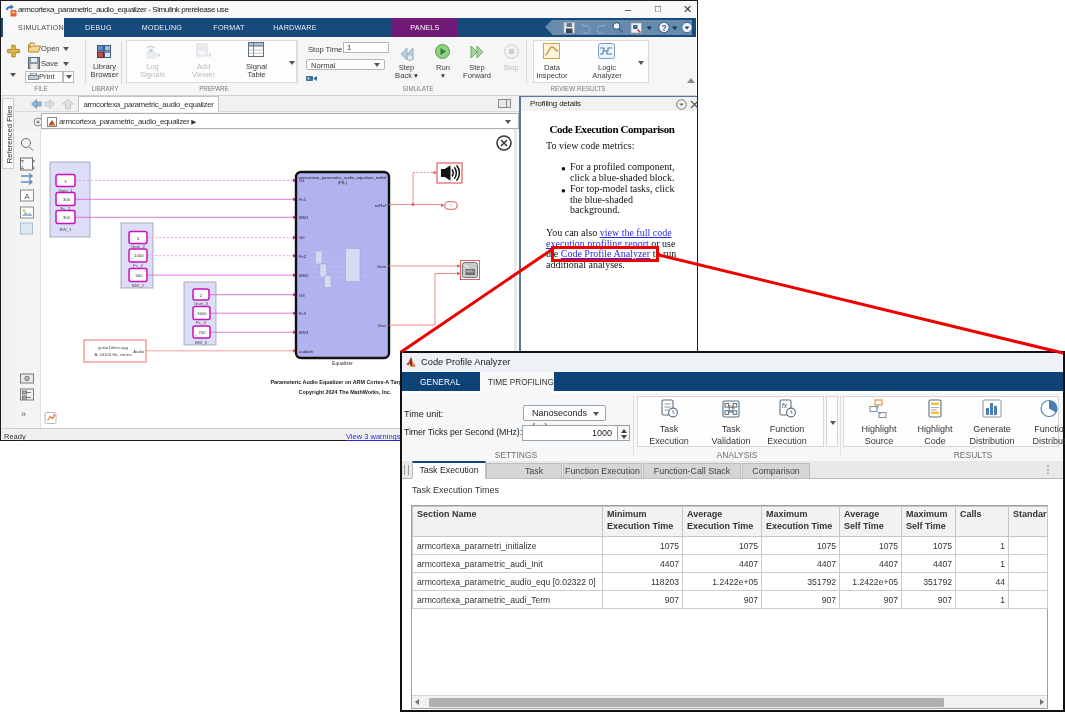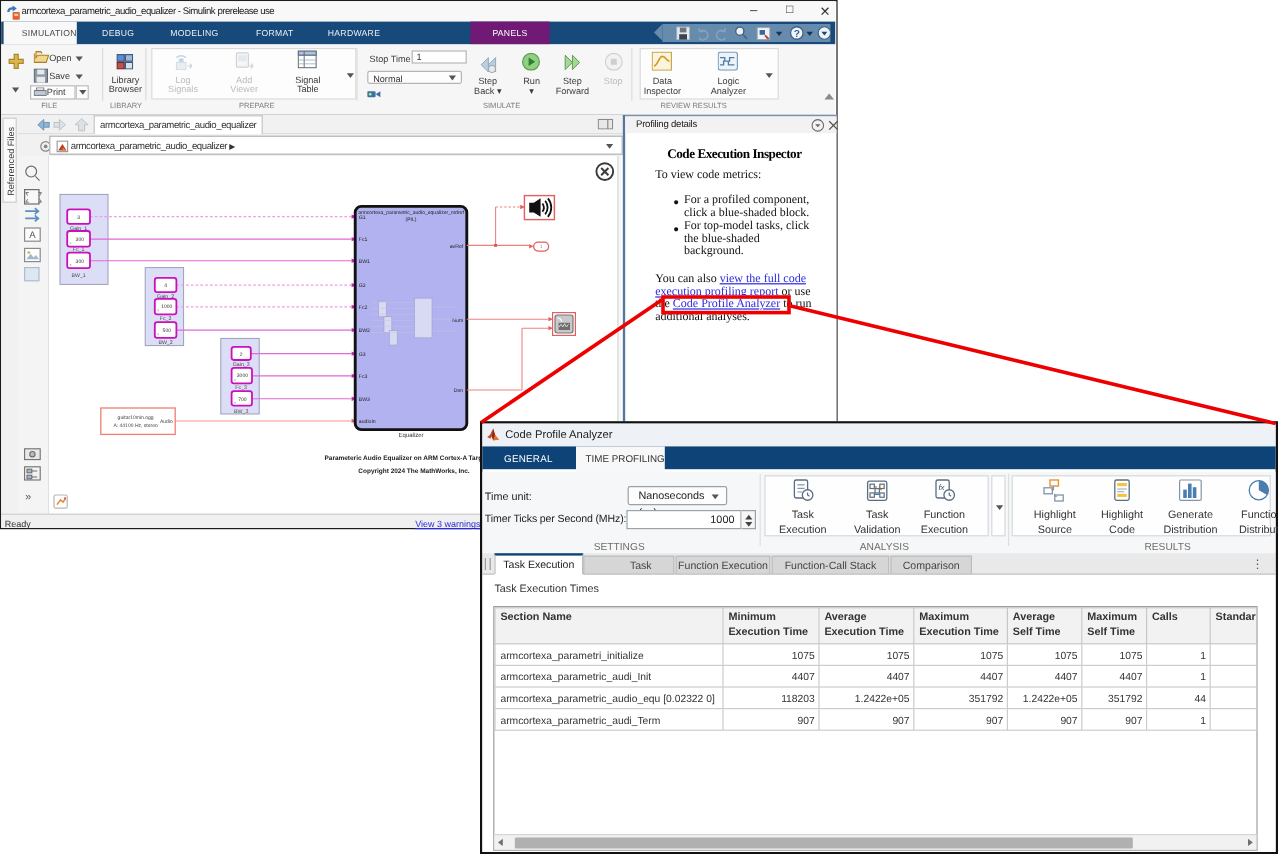--- a/index.html
+++ b/index.html
@@ -484,21 +484,21 @@
      <span style="position:absolute;left:9px;top:2px;font-size:8px;letter-spacing:-0.2px;color:#222;">Profiling details</span>
      <svg style="position:absolute;left:155px;top:2px;" width="11" height="11" viewBox="0 0 11 11">
        <circle cx="5.5" cy="5.5" r="4.8" fill="none" stroke="#666" stroke-width="0.9"></circle>
        <path d="M3.3 4.5 L5.5 7 L7.7 4.5 Z" fill="#666"></path>
      </svg>
      <svg style="position:absolute;left:169px;top:3px;" width="9" height="9" viewBox="0 0 9 9">
        <path d="M1 1 L8 8 M8 1 L1 8" stroke="#555" stroke-width="1.1"></path>
      </svg>
    </div>
    <div id="profbody">
-     <div style="position:absolute;left:3px;top:12px;width:176px;text-align:center;font-weight:bold;font-size:11px;letter-spacing:-0.4px;color:#000;">Code Execution Inspector</div>
+     <div style="position:absolute;left:3px;top:12px;width:176px;text-align:center;font-weight:bold;font-size:11px;letter-spacing:-0.4px;color:#000;">Code Execution Comparison</div>
      <div style="position:absolute;left:25px;top:28.5px;font-size:10px;">To view code metrics:</div>
      <div style="position:absolute;left:49px;top:51px;width:130px;font-size:10px;line-height:10.7px;white-space:nowrap;">
        <span style="position:absolute;left:-9px;top:2px;font-size:8px;">●</span>For a profiled component,<br>click a blue-shaded block.</div>
      <div style="position:absolute;left:49px;top:73px;width:130px;font-size:10px;line-height:10.7px;white-space:nowrap;">
        <span style="position:absolute;left:-9px;top:2px;font-size:8px;">●</span>For top-model tasks, click<br>the blue-shaded<br>background.</div>
      <div style="position:absolute;left:25px;top:117px;width:150px;font-size:10px;line-height:10.7px;white-space:nowrap;">You can also <a class="plink">view the full code</a><br><a class="plink">execution profiling report</a> or use<br>the <a class="plink">Code Profile Analyzer</a> to run<br>additional analyses.</div>
    </div>
  </div>
 </div>
 

